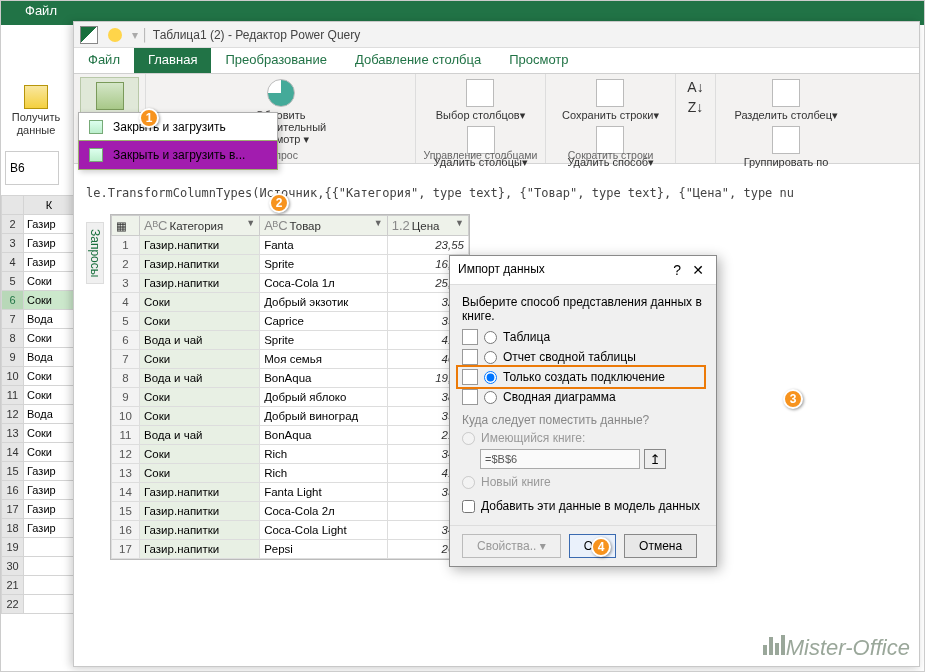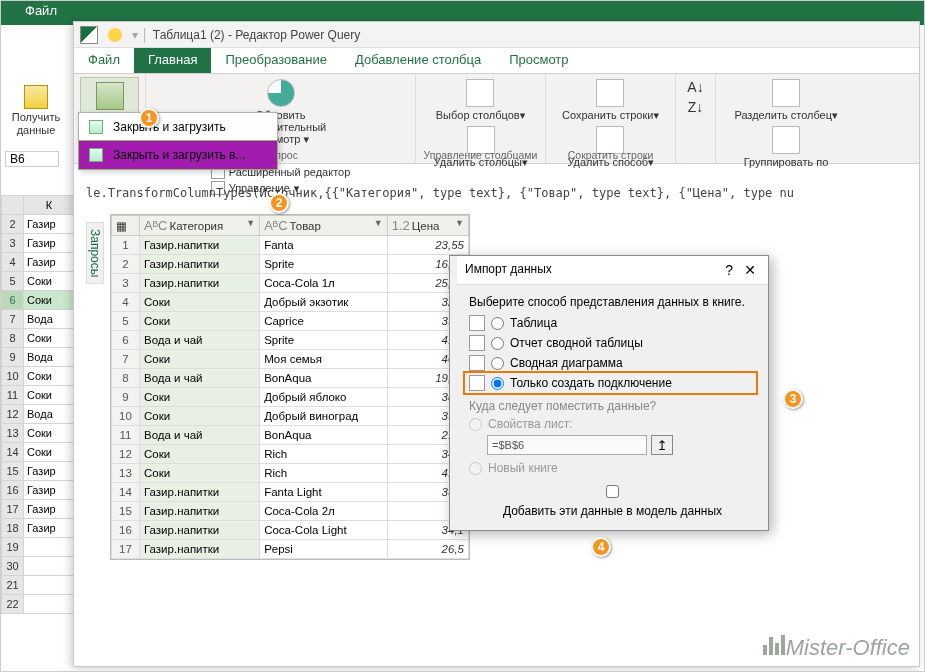--- a/index.html
+++ b/index.html
@@ -3,21 +3,21 @@
 <meta charset="utf-8">
 <style>
 * { margin:0; padding:0; box-sizing:border-box; font-family:"Segoe UI",Tahoma,sans-serif; }
 body { background:#fff; width:925px; height:672px; overflow:hidden; position:relative; border:1px solid #ccc; }
 
 
 .excel-bar { background:#217346; height:24px; position:relative; }
 .excel-bar .f-btn { position:absolute; left:24px; top:2px; color:#fff; font-size:13px; }
 .excel-body { position:absolute; left:0; top:24px; bottom:0; width:70px; background:#fff; }
 .get-data { font-size:11px; color:#333; text-align:center; padding-top:60px; line-height:13px; }
-.namebox { position:absolute; left:4px; top:150px; width:54px; height:16px; border:1px solid #ccc; font-size:12px; padding:1px 4px; background:#fff; }
+.namebox { position:absolute; left:4px; top:150px; width:54px; height:34px; border:1px solid #ccc; font-size:12px; padding:1px 4px; background:#fff; }
 .sheet { position:absolute; left:0; top:194px; width:74px; }
 .sheet table { border-collapse:collapse; width:100%; }
 .sheet td { border:1px solid #d4d4d4; font-size:11px; height:19px; padding:0 3px; overflow:hidden; white-space:nowrap; }
 .sheet td.rh { background:#e6e6e6; text-align:center; width:22px; color:#333; }
 .sheet td.ch { background:#e6e6e6; text-align:center; font-weight:normal; }
 .sheet tr.hl td.rh { background:#b8d8b8; color:#217346; }
 .sheet tr.hl td { background:#cce8cc; }
 
 
 .pq { position:absolute; left:72px; top:20px; right:4px; bottom:4px; background:#fff; box-shadow:-4px 0 8px rgba(0,0,0,.12), 0 4px 8px rgba(0,0,0,.08); border:1px solid #c8c8c8; }
@@ -54,21 +54,21 @@
 .dtab table { border-collapse:collapse; width:100%; font-size:11.5px; }
 .dtab th { background:#eef2ea; border:1px solid #ccc; padding:2px 4px; text-align:left; font-weight:normal; color:#333; position:relative; }
 .dtab th .dd-ar { float:right; color:#666; font-size:9px; }
 .dtab th .typ { color:#888; font-size:13px; margin-right:2px; }
 .dtab td { border:1px solid #ddd; padding:2px 4px; height:19px; }
 .dtab td.rn { background:#f3f3f3; text-align:center; color:#555; width:28px; }
 .dtab td.cat { background:#e8f0e4; }
 .dtab td.num { text-align:right; font-style:italic; color:#333; }
 
 
-.dlg { position:absolute; left:448px; top:254px; width:320px; background:#f0f0f0; border:1px solid #8a8a8a; box-shadow:3px 3px 12px rgba(0,0,0,.3); font-size:12px; z-index:30;padding-left:7px; }
+.dlg { position:absolute; left:448px; top:254px; width:268px; background:#f0f0f0; border:1px solid #8a8a8a; box-shadow:3px 3px 12px rgba(0,0,0,.3); font-size:12px; z-index:30; }
 .dlg-t { display:flex; justify-content:space-between; padding:6px 8px; background:#fff; border-bottom:1px solid #ddd; }
 .dlg-t .x { cursor:pointer; font-size:14px; padding:0 4px; }
 .dlg-b { padding:10px 12px; }
 .opt { display:flex; align-items:center; gap:6px; padding:2px 0; }
 .opt .oi { width:16px; height:16px; border:1px solid #999; background:#fff; }
 .opt input { margin:0; }
 .opt.sel { outline:2px solid #ec7a08; outline-offset:0; padding:2px 4px; margin-left:-4px; }
 .dlg .sub { color:#888; margin:6px 0 2px; }
 .dlg .ref { display:flex; gap:4px; margin:2px 0 4px 18px; }
 .dlg .ref input { width:160px; height:20px; border:1px solid #aaa; background:#fafafa; padding:0 4px; font-size:11px; }
@@ -211,31 +211,20 @@
       <div class="rbtn close-load" style="padding:4px;">
         <div class="big" style="background:linear-gradient(#d4e6c8,#a8c888);border-color:#7a9a5a;"></div>
         <span>Закрыть и</span><br><span>загрузить</span> ▾
       </div>
     </div>
     <div class="rgrp" style="width:270px;">
       <div class="rbtn" style="width:120px;">
         <div class="big" style="background:conic-gradient(#4a9 0 270deg,#fff 0);border-radius:50%;"></div>
         <span>Обновить предварительный</span><br><span>просмотр</span> ▾
       </div>
-      <div style="display:inline-block;vertical-align:top;text-align:left;">
-        <div class="rbtn small">
-            <span class="si"></span>
-            <span>Свойства</span>
-          </div>
-        <div class="rbtn small">
-            <span class="si"></span>
-            <span>Расширенный редактор</span>
-          </div>
-        <div class="rbtn small"><span class="si"></span><span>Управление</span> ▾</div>
-      </div>
       <div class="lab">Запрос</div>
     </div>
     <div class="rgrp" style="width:130px;">
       <div class="rbtn"><div class="big"></div><span>Выбор столбцов</span>▾</div>
       <div class="rbtn"><div class="big"></div><span>Удалить столбцы</span>▾</div>
       <div class="lab">Управление столбцами</div>
     </div>
     <div class="rgrp" style="width:130px;">
       <div class="rbtn"><div class="big"></div><span>Сохранить строки</span>▾</div>
       <div class="rbtn"><div class="big"></div><span>Удалить способ</span>▾</div>
@@ -395,48 +384,53 @@
         <div class="opt">
           <span class="oi"></span>
           <input type="radio" name="imp" style="">
           <span>Таблица</span>
         </div>
         <div class="opt">
           <span class="oi"></span>
           <input type="radio" name="imp" style="">
           <span>Отчет сводной таблицы</span>
         </div>
+        <div class="opt sel">
+          <span class="oi"></span>
+          <input type="radio" name="imp" checked="" style="">
+          <span>Только создать подключение</span>
+        </div>
         <div class="opt">
           <span class="oi"></span>
           <input type="radio" name="imp" style="">
           <span>Сводная диаграмма</span>
         </div>
-        <div class="opt sel">
-          <span class="oi"></span>
-          <input type="radio" name="imp" checked="" style="">
-          <span>Только создать подключение</span>
-        </div>
       </div>
     <div class="sub">Куда следует поместить данные?</div>
     <div class="opt" style="color:#999;">
       <input type="radio" disabled="" style="">
-      <span>Свойства лист:</span>
+      <span>Имеющийся книге:</span>
     </div>
     <div class="ref">
       <input disabled="" value="=$B$6" style="">
       <button>↥</button>
     </div>
     <div class="opt" style="color:#999;">
       <input type="radio" disabled="" style="">
       <span>Новый книге</span>
     </div>
-    <div class="opt" style="margin-top:6px;flex-direction:column;">
+    <div class="opt" style="margin-top:6px;">
       <input type="checkbox" style="">
       <span>Добавить эти данные в модель данных</span>
     </div>
+  </div>
+  <div class="btm">
+    <button disabled=""><span>Свойства..</span> ▾</button>
+    <button class="primary">OK</button>
+    <button>Отмена</button>
   </div>
 </div>
 
 <div class="co" style="left:138px;top:107px;">1</div>
 <div class="co" style="left:268px;top:192px;">2</div>
 <div class="co" style="left:782px;top:388px;">3</div>
 <div class="co" style="left:590px;top:536px;">4</div>
 
 <div class="watermark">
   <span class="bars"><span style="height:10px"></span><span style="height:18px"></span><span style="height:12px"></span><span style="height:20px"></span></span>

